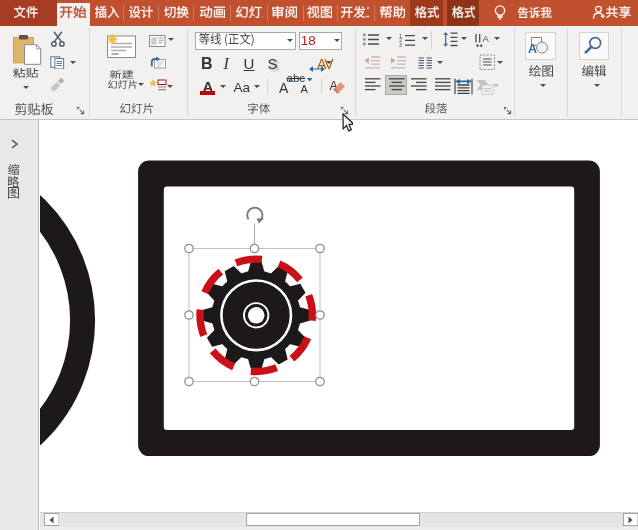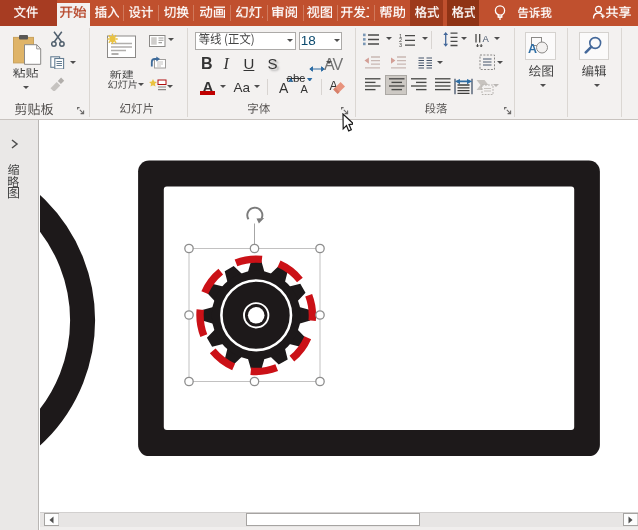--- a/index.html
+++ b/index.html
@@ -197,28 +197,28 @@
       <path d="M9 8h8M9 10.7h8"></path>
     </g>
   </svg>
 <div class="tri" style="left:167.2px;top:85.0px;border-top-color:#4e4e4e"></div>
 <div class="abs" style="left:195px;top:31.5px;width:101px;height:18px;background:#fff;border:1px solid #acaaa8"></div>
 <div class="abs" style="left:298.5px;top:31.5px;width:43px;height:18px;background:#fff;border:1px solid #acaaa8"></div>
 <svg style="position:absolute;left:199.0px;top:33.2px;overflow:hidden;" width="54.6" height="13.00" viewBox="0 0 54.60 13.00">
     <path transform="translate(-0.38,10.56) scale(0.9529,1.0387)" d="M5.5 -7.3H6.4V-4.2H5.5ZM1.8 -6.5H10.3V-5.7H1.8ZM0.6 -4.7H11.5V-3.9H0.6ZM1.0 -2.8H11.1V-2.0H1.0ZM8.0 -4.0H8.9V-0.1Q8.9 0.3 8.8 0.5Q8.7 0.7 8.4 0.8Q8.1 0.9 7.6 0.9Q7.0 0.9 6.3 0.9Q6.3 0.8 6.2 0.5Q6.1 0.3 6.0 0.1Q6.4 0.1 6.7 0.1Q7.1 0.1 7.3 0.1Q7.6 0.1 7.7 0.1Q7.9 0.1 7.9 0.1Q8.0 0.0 8.0 -0.1ZM2.0 -9.1H5.9V-8.3H2.0ZM6.6 -9.1H11.3V-8.3H6.6ZM2.2 -10.1 3.1 -9.9Q2.7 -9.0 2.2 -8.2Q1.7 -7.4 1.2 -6.8Q1.1 -6.9 0.9 -7.0Q0.8 -7.1 0.6 -7.2Q0.5 -7.3 0.4 -7.3Q1.0 -7.8 1.4 -8.6Q1.9 -9.3 2.2 -10.1ZM6.9 -10.1 7.8 -9.9Q7.5 -9.1 7.0 -8.3Q6.5 -7.5 5.9 -7.0Q5.9 -7.1 5.7 -7.2Q5.6 -7.3 5.4 -7.4Q5.3 -7.5 5.2 -7.5Q5.7 -8.0 6.2 -8.7Q6.7 -9.4 6.9 -10.1ZM2.7 -8.5 3.4 -8.7Q3.6 -8.4 3.8 -8.0Q4.0 -7.5 4.1 -7.2L3.3 -6.9Q3.2 -7.2 3.1 -7.7Q2.9 -8.1 2.7 -8.5ZM7.7 -8.5 8.4 -8.8Q8.7 -8.4 9.0 -8.0Q9.3 -7.5 9.4 -7.2L8.7 -6.9Q8.5 -7.2 8.3 -7.7Q8.0 -8.1 7.7 -8.5ZM2.7 -1.5 3.3 -2.0Q3.7 -1.8 4.1 -1.5Q4.5 -1.2 4.9 -0.8Q5.2 -0.5 5.4 -0.2L4.7 0.3Q4.5 0.1 4.2 -0.3Q3.9 -0.6 3.5 -0.9Q3.1 -1.2 2.7 -1.5Z M12.9 -2.2Q12.9 -2.3 12.9 -2.4Q12.8 -2.6 12.8 -2.7Q12.7 -2.9 12.6 -3.0Q12.9 -3.0 13.1 -3.3Q13.3 -3.5 13.6 -3.8Q13.7 -4.0 14.0 -4.3Q14.3 -4.7 14.6 -5.2Q15.0 -5.7 15.4 -6.3Q15.7 -6.9 16.1 -7.6L16.8 -7.1Q16.1 -5.9 15.3 -4.7Q14.4 -3.5 13.6 -2.7V-2.6Q13.6 -2.6 13.5 -2.6Q13.4 -2.6 13.2 -2.5Q13.1 -2.4 13.0 -2.3Q12.9 -2.3 12.9 -2.2ZM12.9 -2.2 12.9 -2.9 13.3 -3.2 16.6 -3.8Q16.6 -3.6 16.6 -3.4Q16.6 -3.2 16.6 -3.1Q15.5 -2.8 14.8 -2.7Q14.1 -2.5 13.7 -2.4Q13.4 -2.4 13.2 -2.3Q13.0 -2.2 12.9 -2.2ZM12.9 -5.1Q12.8 -5.2 12.8 -5.3Q12.7 -5.5 12.7 -5.7Q12.6 -5.8 12.6 -5.9Q12.7 -6.0 12.9 -6.2Q13.1 -6.4 13.2 -6.7Q13.3 -6.8 13.5 -7.2Q13.7 -7.5 14.0 -8.0Q14.2 -8.4 14.5 -9.0Q14.7 -9.5 14.9 -10.0L15.7 -9.6Q15.4 -8.9 15.0 -8.2Q14.7 -7.4 14.2 -6.8Q13.8 -6.1 13.4 -5.6V-5.5Q13.4 -5.5 13.3 -5.5Q13.2 -5.4 13.1 -5.4Q13.0 -5.3 12.9 -5.2Q12.9 -5.1 12.9 -5.1ZM12.9 -5.1 12.8 -5.7 13.3 -6.0 15.5 -6.3Q15.5 -6.1 15.5 -5.9Q15.4 -5.6 15.4 -5.5Q14.7 -5.4 14.2 -5.3Q13.7 -5.3 13.5 -5.2Q13.2 -5.2 13.1 -5.1Q12.9 -5.1 12.9 -5.1ZM12.6 -0.6Q13.2 -0.8 13.8 -0.9Q14.4 -1.1 15.2 -1.3Q15.9 -1.5 16.6 -1.7L16.8 -1.0Q15.7 -0.6 14.7 -0.3Q13.7 -0.0 12.8 0.2ZM17.2 -7.2 22.8 -8.0 23.0 -7.2 17.3 -6.4ZM17.0 -4.6 23.2 -5.8 23.3 -5.0 17.1 -3.8ZM19.0 -10.1H19.9Q19.9 -8.7 20.0 -7.4Q20.0 -6.1 20.2 -5.0Q20.3 -3.8 20.5 -2.9Q20.7 -2.0 21.0 -1.3Q21.3 -0.7 21.6 -0.3Q22.0 0.0 22.4 0.0Q22.5 0.0 22.6 -0.1Q22.7 -0.2 22.8 -0.5Q22.9 -0.8 22.9 -1.3Q23.0 -1.1 23.2 -1.0Q23.4 -0.9 23.6 -0.8Q23.5 -0.1 23.3 0.2Q23.2 0.6 22.9 0.8Q22.7 0.9 22.3 0.9Q21.7 0.9 21.2 0.5Q20.7 0.1 20.4 -0.6Q20.0 -1.4 19.8 -2.4Q19.5 -3.4 19.3 -4.6Q19.2 -5.9 19.1 -7.3Q19.0 -8.6 19.0 -10.1ZM20.4 -9.4 21.0 -9.9Q21.3 -9.7 21.6 -9.6Q21.9 -9.4 22.2 -9.2Q22.5 -9.0 22.7 -8.8L22.2 -8.3Q21.9 -8.5 21.4 -8.8Q20.9 -9.1 20.4 -9.4ZM22.6 -4.2 23.4 -3.8Q22.7 -2.8 21.8 -1.9Q20.8 -1.1 19.6 -0.4Q18.4 0.3 17.1 0.7Q17.1 0.6 16.9 0.4Q16.7 0.2 16.6 0.0Q17.9 -0.4 19.0 -1.0Q20.2 -1.6 21.1 -2.4Q22.0 -3.2 22.6 -4.2Z M29.6 2.4Q28.7 1.0 28.3 -0.5Q27.8 -2.0 27.8 -3.7Q27.8 -5.5 28.3 -7.0Q28.7 -8.5 29.6 -9.8L30.2 -9.5Q29.5 -8.2 29.1 -6.7Q28.7 -5.3 28.7 -3.7Q28.7 -2.2 29.1 -0.7Q29.5 0.8 30.2 2.1Z M31.8 -9.2H41.7V-8.3H31.8ZM37.0 -5.1H41.3V-4.2H37.0ZM31.4 -0.5H42.1V0.4H31.4ZM36.6 -8.9H37.5V-0.0H36.6ZM33.0 -6.1H33.9V0.0H33.0Z M51.4 -7.6 52.4 -7.3Q51.6 -5.1 50.4 -3.5Q49.2 -1.9 47.6 -0.9Q45.9 0.2 43.7 0.9Q43.7 0.8 43.6 0.7Q43.5 0.5 43.4 0.3Q43.3 0.2 43.2 0.1Q45.3 -0.5 46.9 -1.5Q48.5 -2.5 49.6 -4.0Q50.8 -5.5 51.4 -7.6ZM46.0 -7.5Q46.7 -5.7 47.8 -4.1Q49.0 -2.6 50.6 -1.6Q52.3 -0.5 54.3 0.0Q54.3 0.1 54.1 0.3Q54.0 0.4 53.9 0.6Q53.8 0.7 53.7 0.9Q51.6 0.3 49.9 -0.8Q48.3 -2.0 47.1 -3.6Q45.9 -5.2 45.2 -7.2ZM43.3 -8.0H54.2V-7.1H43.3ZM47.8 -9.9 48.8 -10.2Q49.0 -9.7 49.3 -9.2Q49.6 -8.7 49.7 -8.3L48.7 -8.0Q48.6 -8.4 48.3 -8.9Q48.1 -9.4 47.8 -9.9Z M55.9 2.4 55.2 2.1Q56.0 0.8 56.4 -0.7Q56.8 -2.2 56.8 -3.7Q56.8 -5.3 56.4 -6.7Q56.0 -8.2 55.2 -9.5L55.9 -9.8Q56.8 -8.5 57.2 -7.0Q57.7 -5.5 57.7 -3.7Q57.7 -2.0 57.2 -0.5Q56.8 1.0 55.9 2.4Z" fill="#444"></path>
   </svg>
 <div class="tri" style="left:286.6px;top:38.7px;border-top-color:#4e4e4e"></div>
-<div class="abs" style="left:300.8px;top:32.6px;font-size:13.5px;color:#0c4a6e">18</div>
+<div class="abs" style="left:300.8px;top:32.6px;font-size:13.5px;color:#b91c1c">18</div>
 <div class="tri" style="left:333.6px;top:38.7px;border-top-color:#4e4e4e"></div>
 <div class="abs" style="left:201px;top:54.5px;font-size:16px;font-weight:bold;color:#333">B</div>
 <div class="abs" style="left:223.5px;top:54.5px;font-size:16px;font-style:italic;font-family:'Liberation Serif',serif;color:#333">I</div>
 <div class="abs" style="left:243.5px;top:54.5px;font-size:15px;text-decoration:underline;color:#333">U</div>
 <div class="abs" style="left:267.5px;top:54.5px;font-size:15px;color:#333;text-shadow:2px 2px 2px #aaa">S</div>
 <div class="abs" style="left:286.5px;top:72px;font-size:11.5px;text-decoration:line-through;color:#333">abc</div>
-<div class="abs" style="left:324px;top:55.5px;font-size:16px;letter-spacing:-1px;color:#737373">AV</div>
+<div class="abs" style="left:317px;top:55.5px;font-size:14px;letter-spacing:-1px;color:#a16207">AV</div>
 <svg class="abs" style="left:308.5px;top:66.0px;" width="16.0" height="6.0" viewBox="0 0 16.0 6.0">
     <g stroke="#2e6da4" stroke-width="1" fill="#2e6da4">
       <path d="M2.5 3h10"></path>
       <path d="M3.5 0.8L0.8 3l2.7 2.2zM12.5 0.8L15.2 3l-2.7 2.2z"></path>
     </g>
   </svg>
 <div class="tri" style="left:326.1px;top:61.0px;border-top-color:#4e4e4e"></div>
 <div class="abs" style="left:202.5px;top:77.5px;font-size:15px;font-weight:bold;color:#333">A</div>
 <div class="abs" style="left:200.3px;top:91.3px;width:14.7px;height:4px;background:#c00000"></div>
 <div class="tri" style="left:219.6px;top:85.0px;border-top-color:#4e4e4e"></div>

